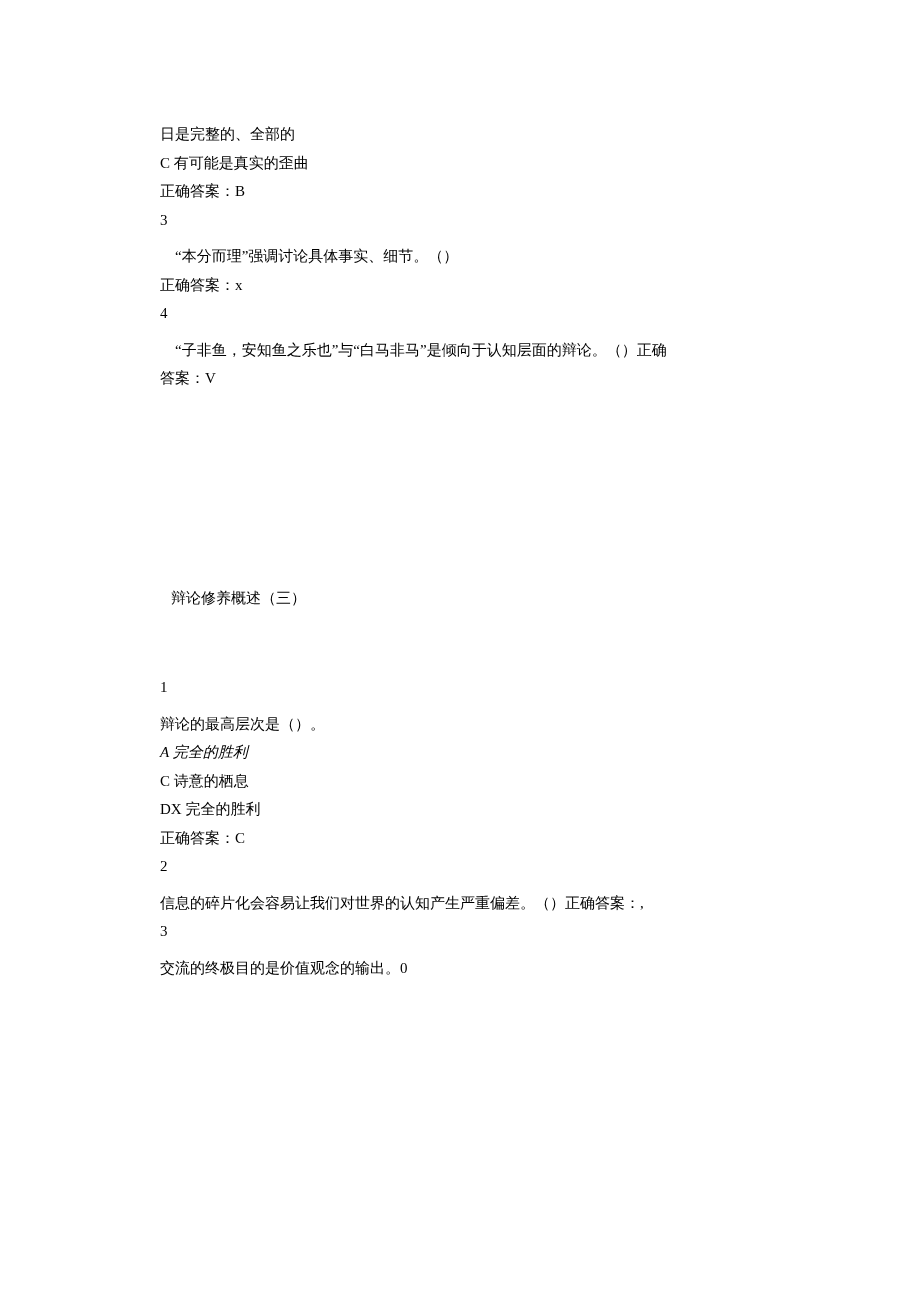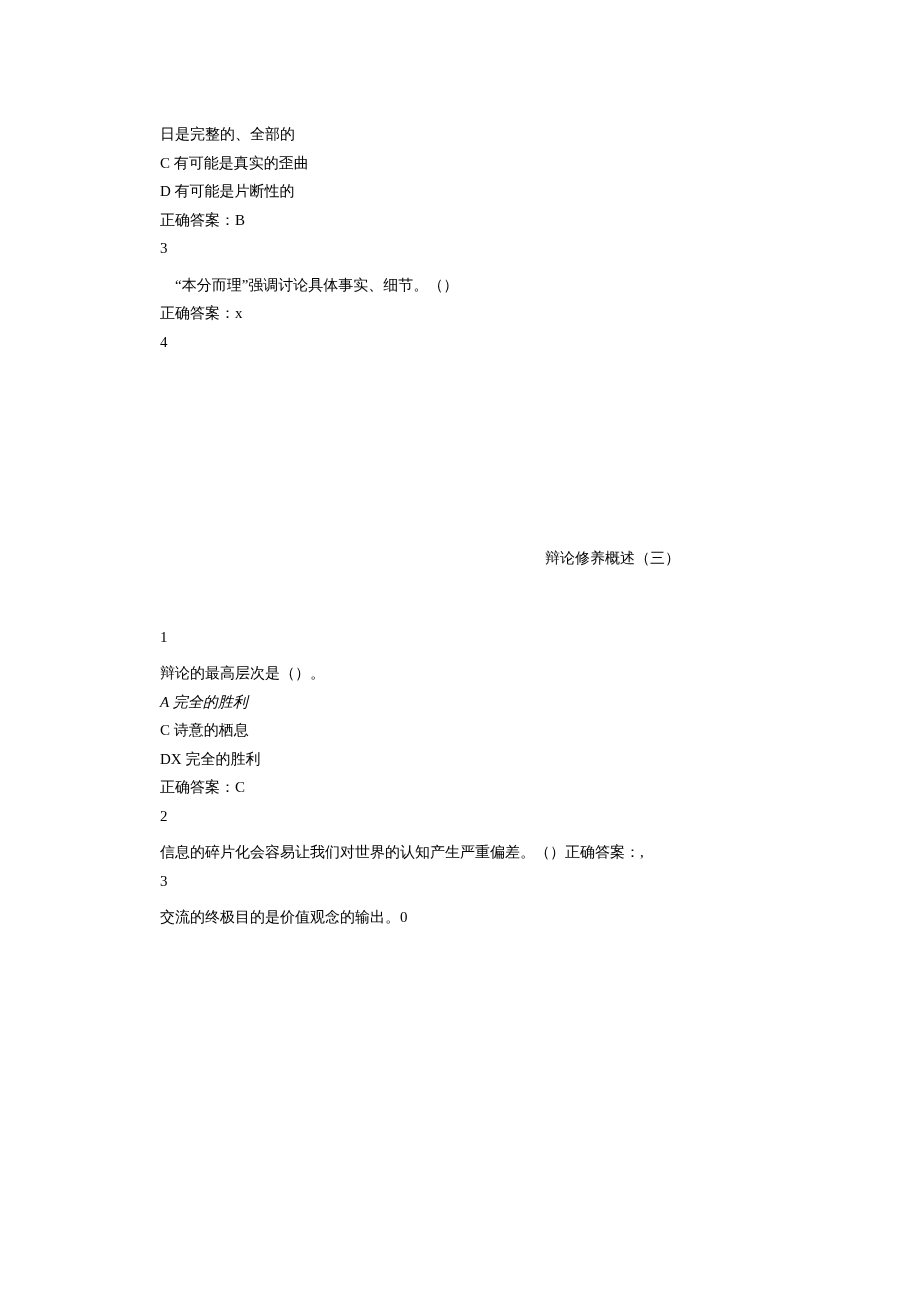--- a/index.html
+++ b/index.html
@@ -24,41 +24,40 @@
   .spacer-small {
     height: 8px;
   }
   .spacer-large {
     height: 180px;
   }
   .spacer-med {
     height: 50px;
   }
   .section-title {
-    margin: 0;
-    text-align: right;
+    margin: 11px;
   }
 </style>
 </head>
 <body>
 
 <div class="page">
 
   <p class="line">日是完整的、全部的</p>
   <p class="line">C 有可能是真实的歪曲</p>
-  <p class="line">D 有可能是片断性的</p>
   <p class="line">正确答案：B</p>
 
   <p class="line">3</p>
   <div class="spacer-small"></div>
   <p class="line" style="text-indent:1em;">“本分而理”强调讨论具体事实、细节。（）</p>
   <p class="line">正确答案：x</p>
 
   <p class="line">4</p>
   <div class="spacer-small"></div>
+  <p class="line" style="text-indent:1em;">“子非鱼，安知鱼之乐也”与“白马非马”是倾向于认知层面的辩论。（）正确答案：V</p>
 
   <div class="spacer-large"></div>
 
   <p class="section-title">辩论修养概述（三）</p>
 
   <div class="spacer-med"></div>
 
   <p class="line">1</p>
   <div class="spacer-small"></div>
   <p class="line">辩论的最高层次是（）。</p>

